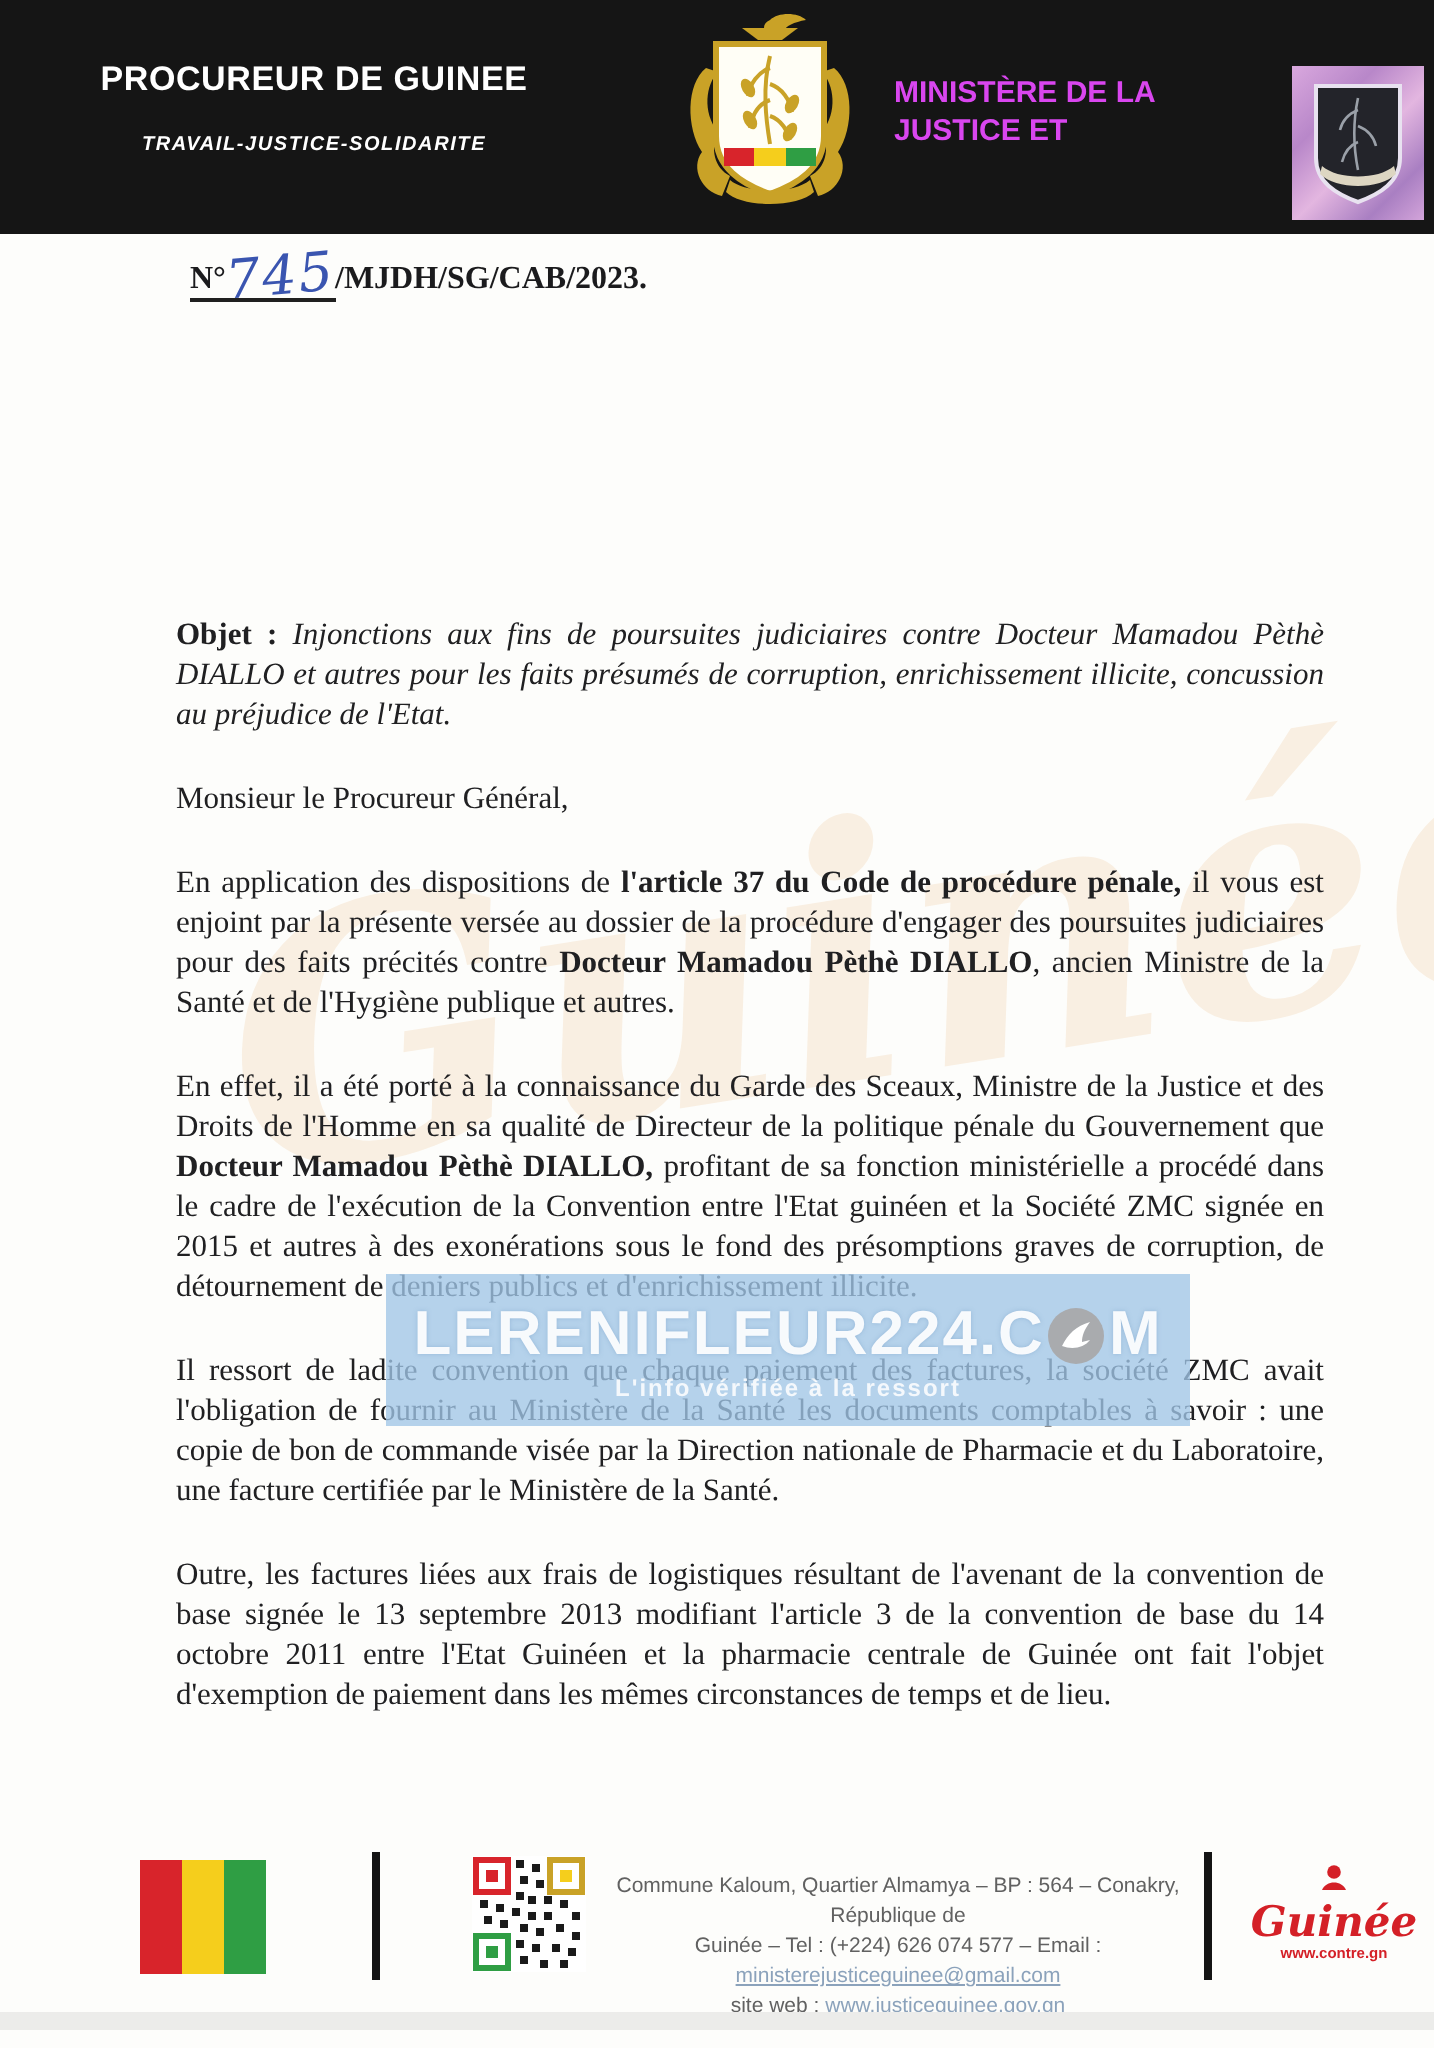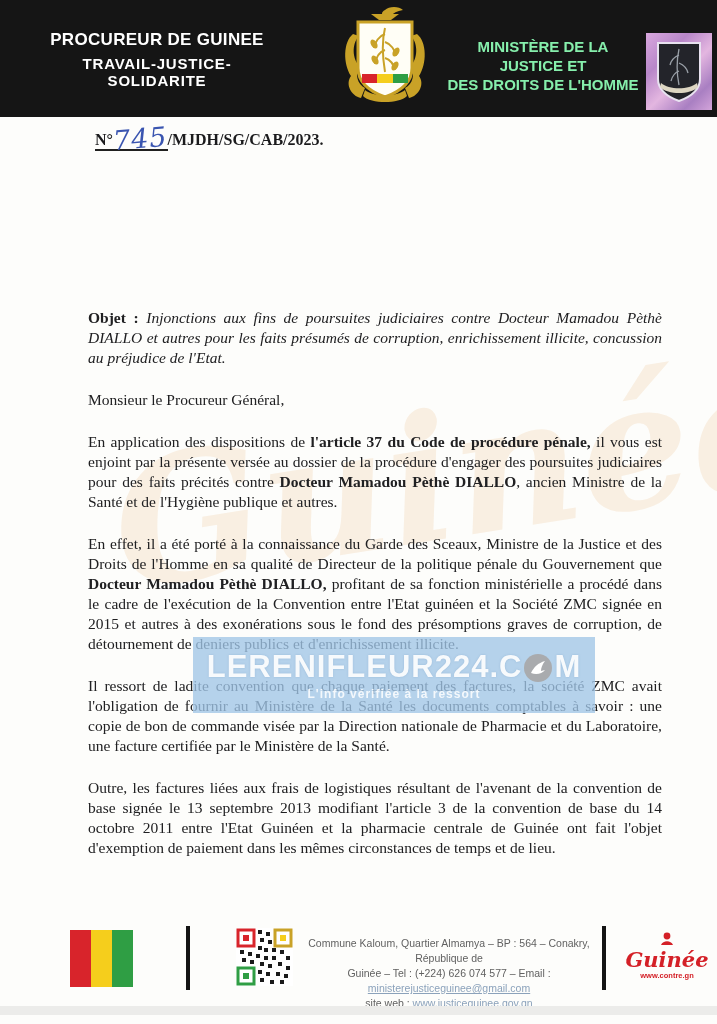--- a/index.html
+++ b/index.html
@@ -4,23 +4,23 @@
 <style>
   html,body{margin:0;padding:0;background:#ffffff;}
   .page{position:relative;width:717px;height:1024px;background:#fdfdfb;overflow:hidden;
         font-family:"Liberation Serif", serif;color:#202022;}
 
   
   .banner{position:absolute;top:0;left:0;width:717px;height:117px;background:#151515;}
   .banner-left{position:absolute;left:40px;top:30px;width:234px;text-align:center;color:#fff;
                font-family:"Liberation Sans", sans-serif;}
   .rep-title{font-size:17px;font-weight:bold;letter-spacing:.3px;}
-  .rep-motto{font-size:15px;font-weight:bold;letter-spacing:.8px;margin-top:5px;}
+  .rep-motto{font-size:10px;font-weight:bold;letter-spacing:.8px;margin-top:17px;font-style:italic;}
   .coat{position:absolute;left:341px;top:4px;}
-  .banner-right{position:absolute;left:447px;top:37px;width:192px;text-align:center;color:#86efac;
+  .banner-right{position:absolute;left:447px;top:37px;width:192px;text-align:left;color:#d946ef;
                 font-family:"Liberation Sans", sans-serif;font-size:15px;font-weight:bold;line-height:19px;}
   .emblem{position:absolute;left:646px;top:33px;width:66px;height:77px;
           background:linear-gradient(135deg,#d9a8de 0%,#b887c9 30%,#e3b6e0 55%,#a97fc2 80%,#d3a4da 100%);
           display:flex;align-items:center;justify-content:center;}
 
   
   .ref{position:absolute;top:131px;left:95px;font-size:16px;font-weight:bold;color:#1b1b1d;}
   .ref-underline{border-bottom:2px solid #20201f;padding-bottom:1px;}
   .handwritten{font-family:"DejaVu Serif", serif;font-style:italic;font-weight:normal;
                color:#3a55b0;font-size:27px;display:inline-block;transform:rotate(-5deg);
@@ -108,21 +108,20 @@
         </g>
         <rect x="21" y="70" width="15" height="9" fill="#d8242b"></rect>
         <rect x="36" y="70" width="16" height="9" fill="#f5ce1c"></rect>
         <rect x="52" y="70" width="15" height="9" fill="#2f9e44"></rect>
         <path d="M22 92 C30 100 58 100 66 92 L64 86 C56 93 32 93 24 86 Z" fill="#c9a227"></path>
       </svg>
     </div>
 
     <div class="banner-right">
       <div>MINISTÈRE DE LA JUSTICE ET</div>
-      <div>DES DROITS DE L'HOMME</div>
     </div>
 
     <div class="emblem">
       <svg width="50" height="62" viewBox="0 0 50 62">
         <path d="M4 2 h42 v36 c0 12 -10 18 -21 22 C14 56 4 50 4 38 Z" fill="#23242a" stroke="#e8e2f0" stroke-width="2"></path>
         <g stroke="#9aa0a8" stroke-width="1.3" fill="none">
           <path d="M25 8 C22 22 23 34 25 44"></path>
           <path d="M25 14 C20 16 17 20 16 24"></path>
           <path d="M25 22 C30 24 33 28 34 32"></path>
           <path d="M25 30 C20 32 18 36 17 40"></path>

